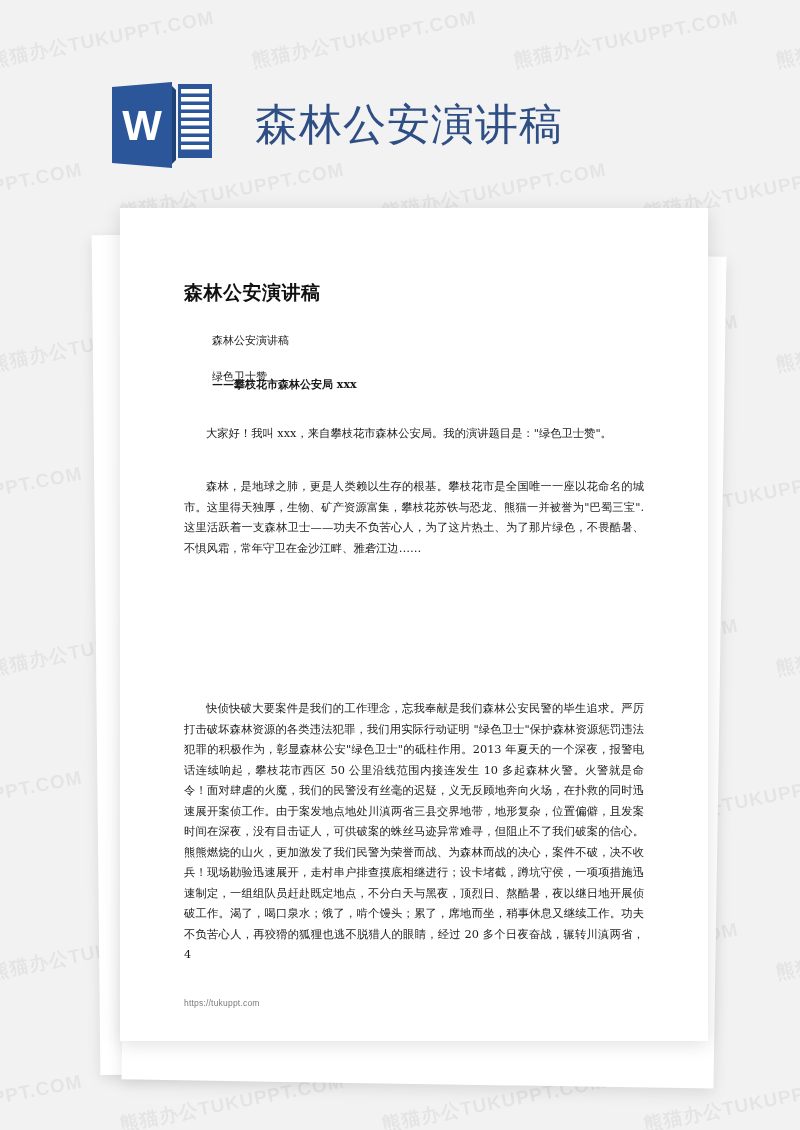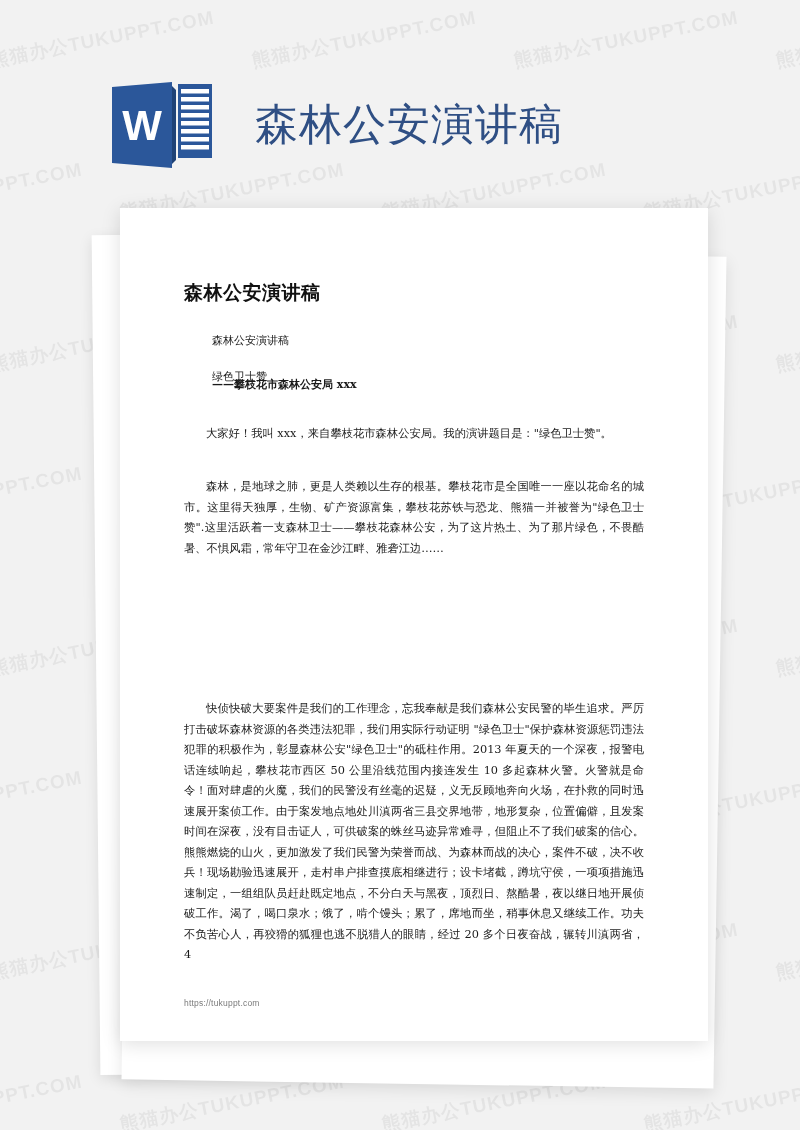--- a/index.html
+++ b/index.html
@@ -211,21 +211,21 @@
       <div id="doc-heading">森林公安演讲稿</div>
 
       <div class="doc-line" id="line-subtitle1">森林公安演讲稿</div>
 
       <div class="doc-line" id="line-subtitle2">绿色卫士赞</div>
 
       <div class="doc-line" id="line-byline">——攀枝花市森林公安局 xxx</div>
 
       <p class="doc-para" id="para-1">大家好！我叫 xxx，来自攀枝花市森林公安局。我的演讲题目是："绿色卫士赞"。</p>
 
-      <p class="doc-para" id="para-2">森林，是地球之肺，更是人类赖以生存的根基。攀枝花市是全国唯一一座以花命名的城市。这里得天独厚，生物、矿产资源富集，攀枝花苏铁与恐龙、熊猫一并被誉为"绿色卫士赞".这里活跃着一支森林卫士——攀枝花森林公安，为了这片热土、为了那片绿色，不畏酷暑、不惧风霜，常年守卫在金沙江畔、雅砻江边……</p>
+      <p class="doc-para" id="para-2">森林，是地球之肺，更是人类赖以生存的根基。攀枝花市是全国唯一一座以花命名的城市。这里得天独厚，生物、矿产资源富集，攀枝花苏铁与恐龙、熊猫一并被誉为"巴蜀三宝".这里活跃着一支森林卫士——功夫不负苦心人，为了这片热土、为了那片绿色，不畏酷暑、不惧风霜，常年守卫在金沙江畔、雅砻江边……</p>
 
 
       <p class="doc-para" id="para-4">快侦快破大要案件是我们的工作理念，忘我奉献是我们森林公安民警的毕生追求。严厉打击破坏森林资源的各类违法犯罪，我们用实际行动证明 "绿色卫士"保护森林资源惩罚违法犯罪的积极作为，彰显森林公安"绿色卫士"的砥柱作用。2013 年夏天的一个深夜，报警电话连续响起，攀枝花市西区 50 公里沿线范围内接连发生 10 多起森林火警。火警就是命令！面对肆虐的火魔，我们的民警没有丝毫的迟疑，义无反顾地奔向火场，在扑救的同时迅速展开案侦工作。由于案发地点地处川滇两省三县交界地带，地形复杂，位置偏僻，且发案时间在深夜，没有目击证人，可供破案的蛛丝马迹异常难寻，但阻止不了我们破案的信心。熊熊燃烧的山火，更加激发了我们民警为荣誉而战、为森林而战的决心，案件不破，决不收兵！现场勘验迅速展开，走村串户排查摸底相继进行；设卡堵截，蹲坑守侯，一项项措施迅速制定，一组组队员赶赴既定地点，不分白天与黑夜，顶烈日、熬酷暑，夜以继日地开展侦破工作。渴了，喝口泉水；饿了，啃个馒头；累了，席地而坐，稍事休息又继续工作。功夫不负苦心人，再狡猾的狐狸也逃不脱猎人的眼睛，经过 20 多个日夜奋战，辗转川滇两省，   4</p>
 
       <div id="doc-footer">https://tukuppt.com</div>
     </div>
   </div>
 </div>
 
 <div id="header">

